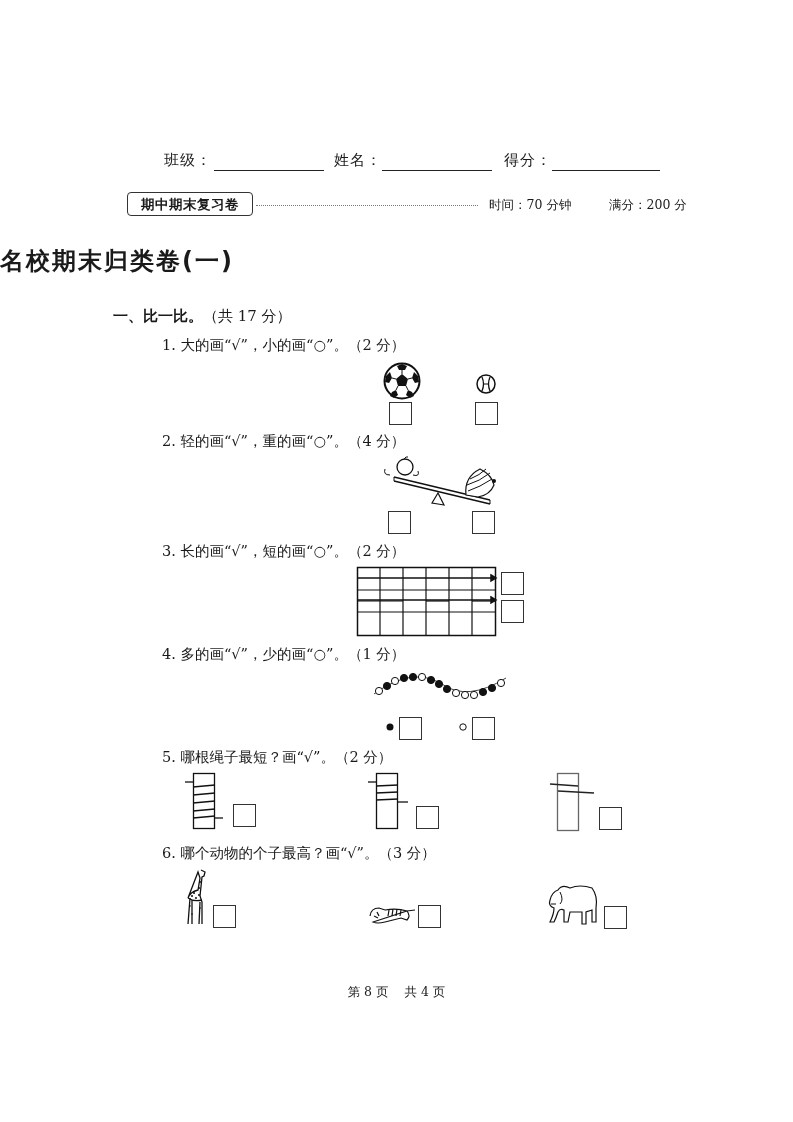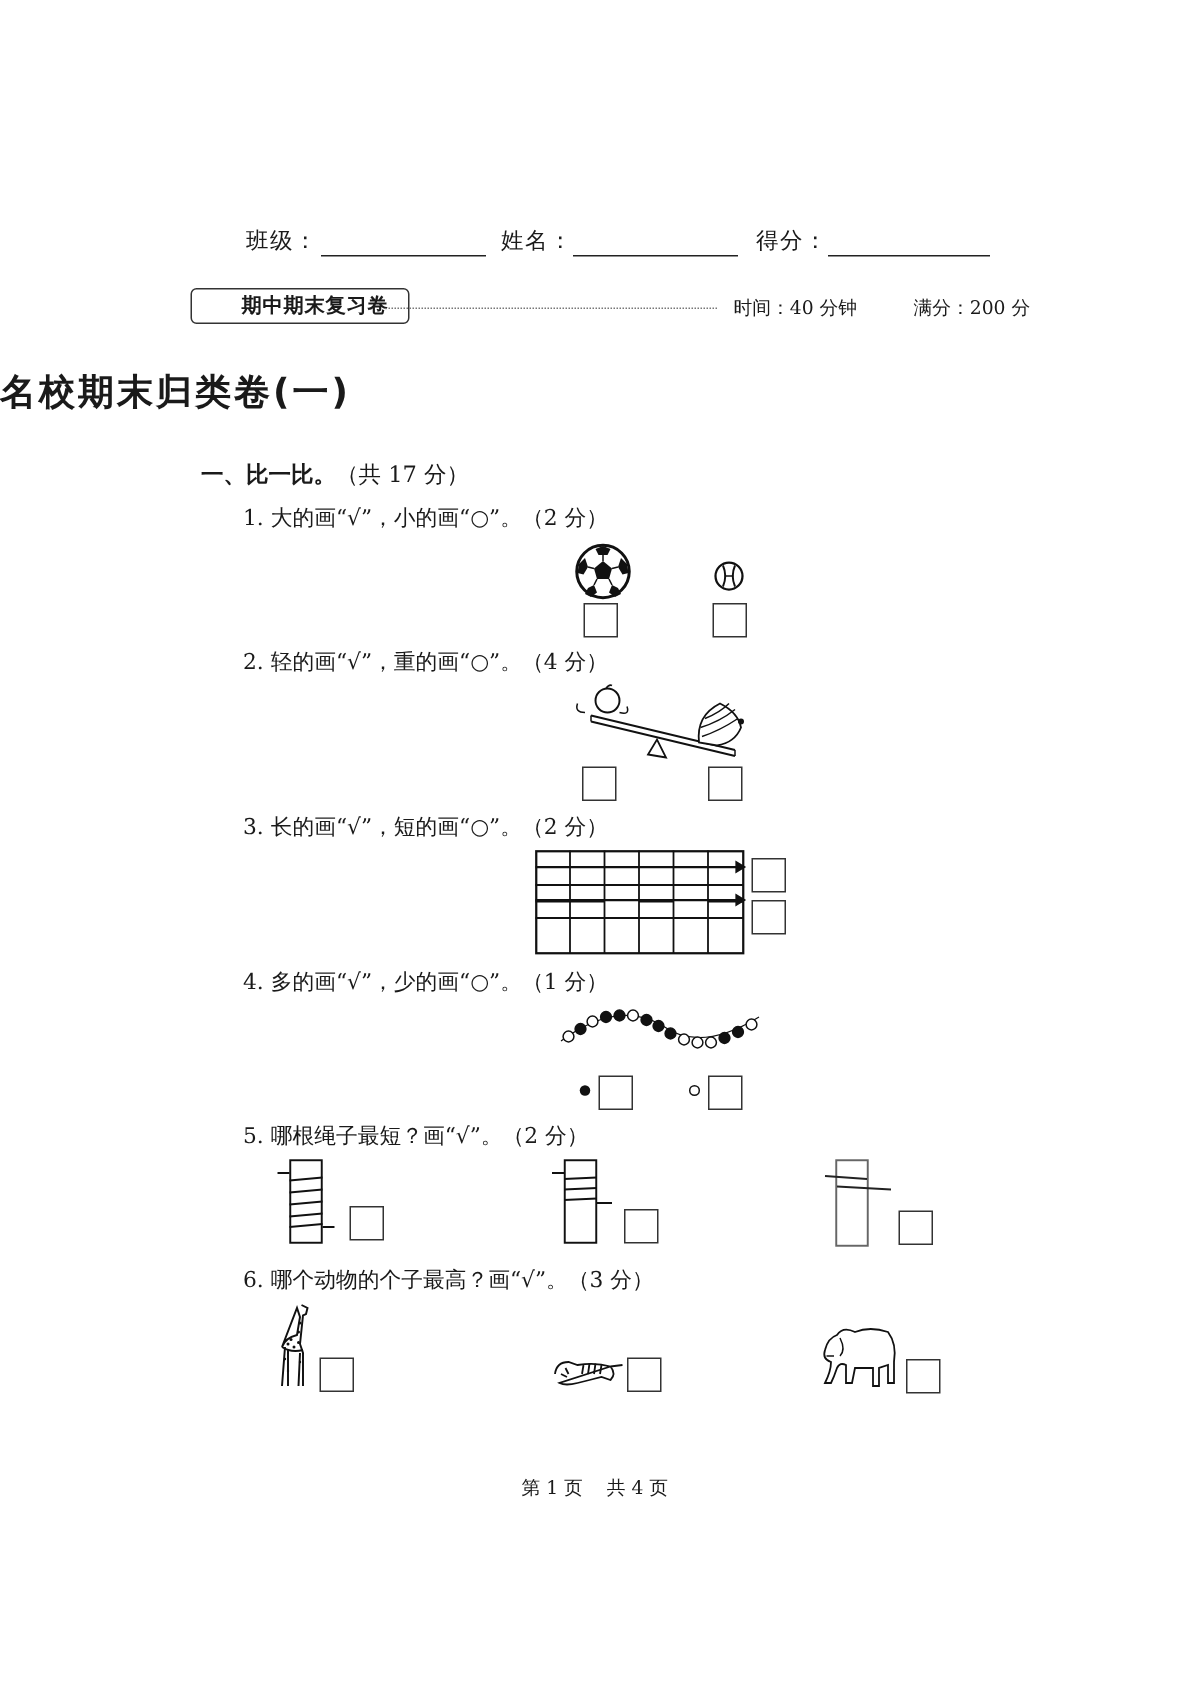--- a/index.html
+++ b/index.html
@@ -11,52 +11,51 @@
     .abs { position: absolute; }
     .info-row { top: 151px; left: 164px; font-size: 15px; letter-spacing: 1px; }
     .info-row .lbl { position: absolute; white-space: nowrap; }
     .info-row .line { position: absolute; top: 19px; height: 0; border-bottom: 1px solid #222; }
     .tag-box {
       top: 192px; left: 127px; width: 124px; height: 22px;
       border: 1.5px solid #333; border-radius: 4px;
       font-family: "DejaVu Sans", "Liberation Sans", sans-serif;
       font-weight: bold; font-size: 13.5px; line-height: 22px; text-align: center;
       letter-spacing: 0.5px;
-      padding-left: 20px;
     }
     .dots { top: 205px; left: 256px; width: 222px; border-bottom: 1px dotted #777; }
     .time { top: 197px; left: 489px; font-size: 12.5px; white-space: nowrap; }
     .full { top: 197px; left: 609px; font-size: 12.5px; white-space: nowrap; }
     .title {
       top: 245px; left: 0; width: 793px; text-align: left;
       font-family: "DejaVu Sans", "Liberation Sans", sans-serif;
       font-weight: bold; font-size: 24px; letter-spacing: 2px;
     }
-    .sec { top: 307px; left: 134px; font-size: 15px; white-space: nowrap; text-align: right; }
+    .sec { top: 307px; left: 113px; font-size: 15px; white-space: nowrap; text-align: right; }
     .sec b { font-family: "DejaVu Sans", "Liberation Sans", sans-serif; }
     .q { left: 162px; font-size: 14.5px; white-space: nowrap; }
     .box { border: 1.5px solid #333; width: 21px; height: 21px; background: #fff; }
     .footer { top: 984px; left: 0; width: 793px; text-align: center; font-size: 12.5px; }
     svg { position: absolute; overflow: visible; }
   </style>
 </head>
 <body>
 
 <div class="abs info-row">
   <span class="lbl" style="left:0">班级：</span>
   <span class="line" style="left:50px;width:110px"></span>
   <span class="lbl" style="left:170px">姓名：</span>
   <span class="line" style="left:218px;width:110px"></span>
   <span class="lbl" style="left:340px">得分：</span>
   <span class="line" style="left:388px;width:108px"></span>
 </div>
 
 <div class="abs tag-box">期中期末复习卷</div>
 <div class="abs dots"></div>
-<div class="abs time">时间：40 分钟</div>
+<div class="abs time">时间：70 分钟</div>
 <div class="abs full">满分：200 分</div>
 
 <div class="abs title">名校期末归类卷(一)</div>
 
 <div class="abs sec">
   <b>一、比一比。</b><span>（共 17 分）</span>
 </div>
 
 <div class="abs q" style="top:336px">
   <span>1.</span>
@@ -240,16 +239,16 @@
 </svg>
 <div class="abs box" style="left:418px;top:905px"></div>
 <svg style="left:546px;top:882px" width="54" height="46">
   <path d="M12,8 Q16,2 24,6 Q34,2 46,6 Q52,14 50,26 L50,40 L46,40 L46,28 L40,30 L40,42 L36,42 L36,30 L24,30 L22,40 L18,40 L18,28 Q14,26 12,30 Q10,36 8,40 L4,40 Q8,32 8,26 Q2,24 4,18 Q6,10 12,8 Z" fill="#fff" stroke="#111" stroke-width="1.2"></path>
   <path d="M14,10 Q18,18 14,22" fill="none" stroke="#111"></path>
   <line x1="5" y1="22" x2="10" y2="22" stroke="#111"></line>
 </svg>
 <div class="abs box" style="left:604px;top:906px"></div>
 
 <div class="abs footer">
-  <span>第 1 页</span>
+  <span>第 8 页</span>
   &nbsp;&nbsp;
   <span>共 4 页</span>
 </div>
 
 </body></html>

